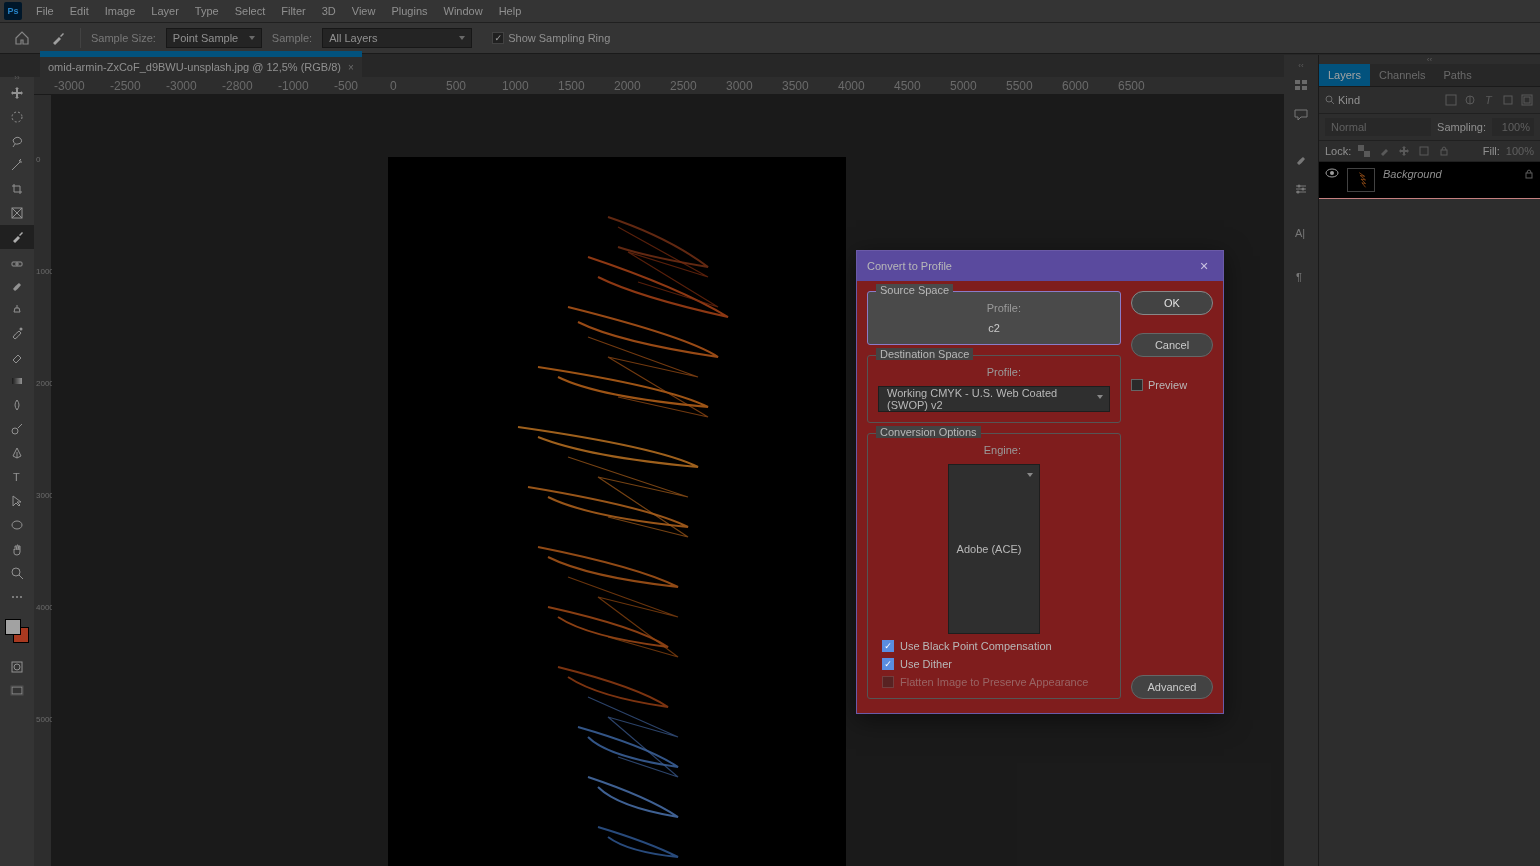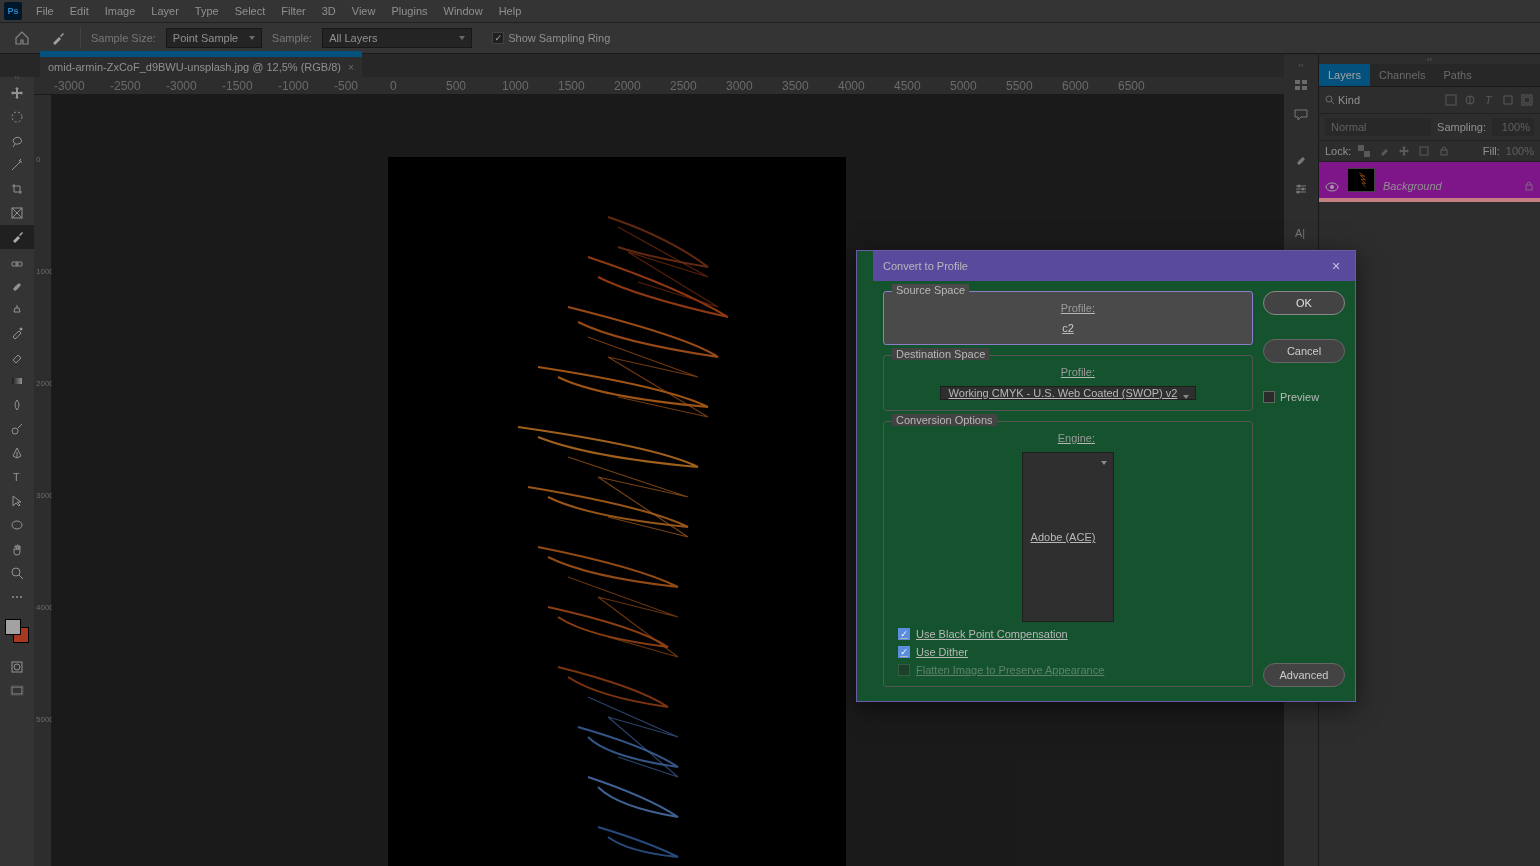--- a/index.html
+++ b/index.html
@@ -60,33 +60,33 @@
 .ptab.on { background:#0369a1; color:#d0d0d0;}
 .filterrow{ display:flex; align-items:center; padding:6px 6px; gap:4px; border-bottom:1px solid #2a2a2a;}
 .filterrow .srch{ display:flex;align-items:center;gap:3px;color:#888;}
 .filterrow .ficons{ margin-left:auto; display:flex; gap:5px;}
 .filterrow .ficons i{width:14px;height:14px;display:inline-flex;align-items:center;justify-content:center;opacity:.6;}
 .brow{ display:flex; align-items:center; padding:4px 6px; gap:6px; border-bottom:1px solid #2a2a2a; color:#777;}
 .brow .sel2{flex:1;background:#2f2f2f;height:18px;display:flex;align-items:center;padding:0 6px;opacity:.5;}
 .brow .num{width:42px;background:#2f2f2f;height:18px;display:flex;align-items:center;justify-content:flex-end;padding:0 4px;opacity:.5;}
 .lockrow{ display:flex; align-items:center; padding:4px 6px; gap:6px; border-bottom:1px solid #2a2a2a; color:#777;}
 .lockrow i{opacity:.6;width:14px;display:inline-flex;justify-content:center;}
-.layer { display:flex; align-items:flex-end; padding:6px 6px; gap:8px; background:#a21caf; border-bottom:4px solid #fca5a5;}
+.layer { display:flex; align-items:flex-start; padding:6px 6px; gap:8px; background:#000000; border-bottom:1px solid #fca5a5;}
 .layer .eye{width:14px;}
 .layer .thumb{width:28px;height:24px;background:#000;border:1px solid #555;display:flex;align-items:center;justify-content:center;overflow:hidden;}
 .layer .thumb svg{width:100%;height:100%;}
 .layer .lk{margin-left:auto;opacity:.7;}
 
 
-.dialog { position:absolute; left:856px; top:250px; width:500px; background:#14532d; border:1px solid #6b5aa8; box-shadow:0 6px 24px rgba(0,0,0,.5);padding-left:16px;}
+.dialog { position:absolute; left:856px; top:250px; width:368px; background:#7f1d1d; border:1px solid #6b5aa8; box-shadow:0 6px 24px rgba(0,0,0,.5);}
 .dlg-title{ height:30px; background:#5a4a9e; display:flex; align-items:center; padding:0 10px; color:#e8e4f4;}
 .dlg-title .x{ margin-left:auto; color:#c8c0e0; width:18px; height:18px; display:flex;align-items:center;justify-content:center;}
 .dlg-body{ padding:10px 10px 14px 10px; display:flex; gap:10px;}
-.dlg-left{ flex:1; display:flex; flex-direction:column; gap:10px;text-decoration:underline;}
-.dlg-right{ width:82px; display:flex; flex-direction:column; gap:24px;}
+.dlg-left{ flex:1; display:flex; flex-direction:column; gap:10px;}
+.dlg-right{ width:82px; display:flex; flex-direction:column; gap:18px;}
 .btn{ height:24px; border:1px solid #666; border-radius:12px; display:flex; align-items:center; justify-content:center; background:#434343; color:#ccc;}
 .btn.primary{ border-color:#888; color:#e0e0e0;}
 .grp{ border:1px solid #555; border-radius:3px; padding:8px 10px 10px 10px; position:relative;}
 .grp.hl{ border-color:#8a7cc8; background:#4a4a4a;}
 .grp .legend{ position:absolute; top:-8px; left:8px; background:#434343; padding:0 4px; font-size:11px;}
 .grp.hl .legend{ background:#4a4a4a;}
 .frow{ display:flex; align-items:center; gap:8px; margin-top:6px;}
 .frow:first-of-type{margin-top:2px;flex-direction:column;}
 .flabel{ width:54px; text-align:right; color:#9a9a9a;}
 .fval{ color:#ccc;}
@@ -295,21 +295,21 @@
         <rect x="2" y="3" width="10" height="7" fill="none" stroke="#bbb"></rect>
         <rect x="1" y="2" width="12" height="9" fill="none" stroke="#666"></rect>
       </svg>
     </div>
 </div>
 
 <div class="ruler-h">
   <span style="left:20px">-3000</span>
   <span style="left:76px">-2500</span>
   <span style="left:132px">-3000</span>
-  <span style="left:188px">-1500</span>
+  <span style="left:188px">-2800</span>
   <span style="left:244px">-1000</span>
   <span style="left:300px">-500</span>
   <span style="left:356px">0</span>
   <span style="left:412px">500</span>
   <span style="left:468px">1000</span>
   <span style="left:524px">1500</span>
   <span style="left:580px">2000</span>
   <span style="left:636px">2500</span>
   <span style="left:692px">3000</span>
   <span style="left:748px">3500</span>

